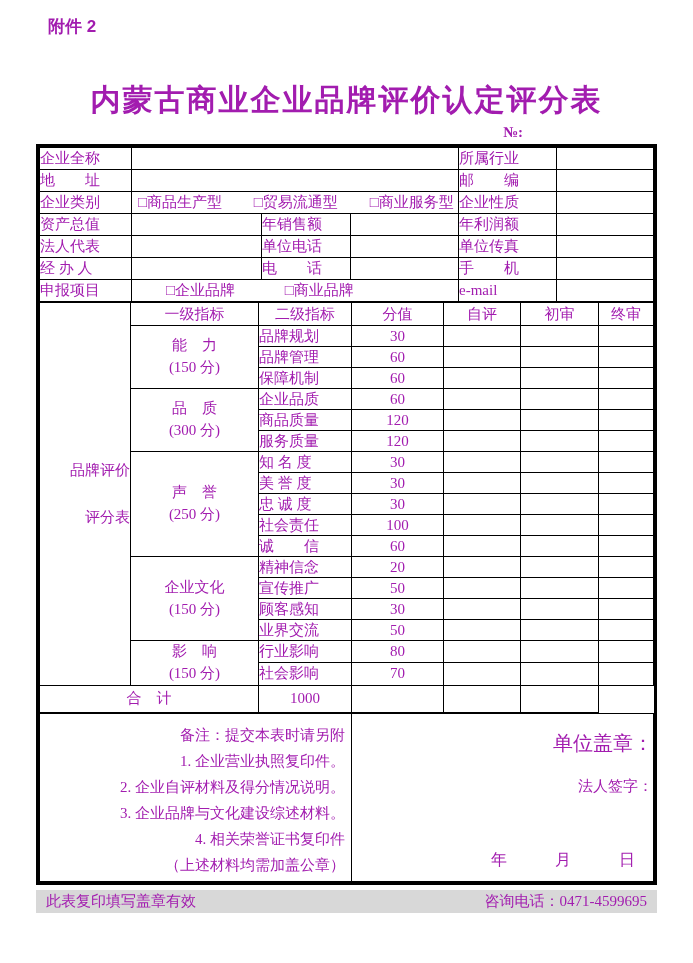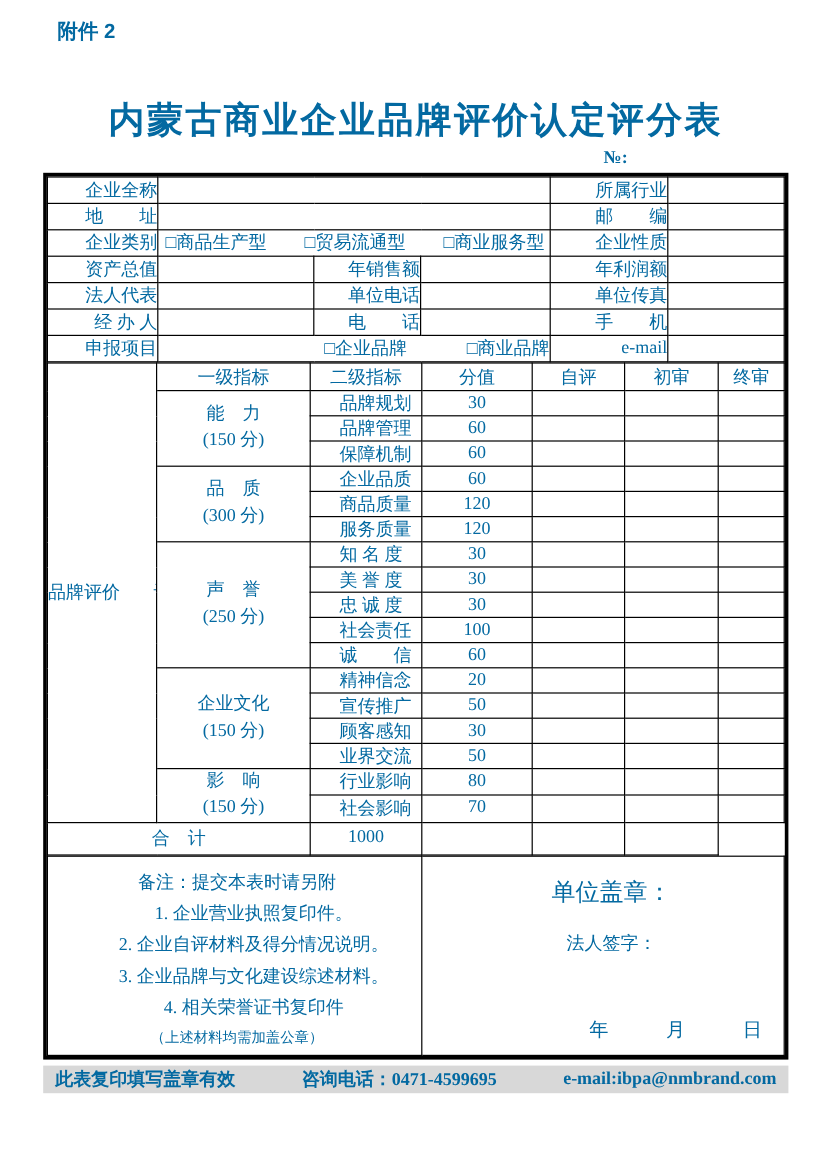--- a/index.html
+++ b/index.html
@@ -1,58 +1,58 @@
 <!DOCTYPE html>
 <html><head>
 <meta charset="utf-8">
 <style>
   html,body { margin:0; padding:0; background:#ffffff; }
   .page {
-    width:693px; height:963px; background:#ffffff; color:#0369a1;
+    width:693px; height:963px; background:#ffffff; color:#a21caf;
     font-family:"Liberation Serif","DejaVu Serif",serif;
     position:relative; overflow:hidden;
   }
   .attachment { padding-top:15px; margin-left:48px; font-size:17px; font-weight:600;
     font-family:"Liberation Sans","DejaVu Sans",sans-serif; }
   .title { margin-top:42px; text-align:center; font-size:30px; font-weight:700;
     letter-spacing:2px; font-family:"Liberation Sans","DejaVu Sans",sans-serif; }
   .no-line { margin:3px 0 3px 503px; font-size:15px; font-weight:700; }
 
   .form-wrap { margin-left:36px; width:621px; border:3px solid #000; box-sizing:border-box; }
   table { border-collapse:collapse; width:100%; table-layout:fixed; }
   td { border:1px solid #000; font-size:15px; padding:0; overflow:hidden; white-space:nowrap; }
 
-  .info-table td { height:21px; text-align:right; }
+  .info-table td { height:21px; text-align:left; }
   .info-table td.val { background:#fff; }
   .cat-cell { text-align:left !important; padding-left:6px !important; }
   .cat-cell .opt { margin-right:28px;margin-top:47px; }
   .apply-cell { text-align:left; padding-left:34px !important; }
   .apply-cell .opt { margin-right:46px; }
 
   .score-table td { height:20px; text-align:center; }
-  .score-table td.item { text-align:left; padding-left:24px; }
+  .score-table td.item { text-align:left; padding-left:0; }
   .score-table tr.hdr td { height:22px; }
   .section-cell { vertical-align:middle; }
-  .section-cell .inner { display:flex; flex-direction:row; align-items:flex-end; gap:28px; }
+  .section-cell .inner { display:flex; flex-direction:column; align-items:flex-end; gap:28px; }
   .group-cell { line-height:1.45; }
   .total-row td { height:26px; }
 
-  .bottom-table td { vertical-align:top; text-align:center; }
+  .bottom-table td { vertical-align:top; text-align:right; }
   .notes-cell { padding:8px 6px 6px 10px !important; white-space:normal !important; }
   .note-title { font-size:15px; margin-top:4px; }
   .note-item { font-size:15px; margin-left:28px; margin-top:7px; }
-  .note-paren { font-size:12px; margin-top:7px; }
+  .note-paren { font-size:15px; margin-top:7px; }
   .sig-cell { position:relative; }
   .sig-seal { margin:16px 0 0 14px; font-size:20px; }
   .sig-sign { margin:20px 0 0 14px; font-size:15px; }
   .sig-date { position:absolute; right:18px; bottom:10px; font-size:16px; }
 
   .footer-bar { margin:5px 0 0 36px; width:621px; height:23px; background:#d8d8d8;
     display:flex; align-items:center; justify-content:space-between;
-    padding:0 10px; box-sizing:border-box; font-size:15px; font-weight:700; }
+    padding:0 10px; box-sizing:border-box; font-size:15px; font-weight:400; }
 </style>
 </head>
 <body>
 
 <div class="page">
 
   <div class="attachment">附件 2</div>
   <div class="title">内蒙古商业企业品牌评价认定评分表</div>
   <div class="no-line">№:</div>
 
@@ -327,16 +327,15 @@
           <div class="sig-date">年　　　月　　　日</div>
         </td>
       </tr>
     </tbody>
       </table>
   </div>
 
   <div class="footer-bar">
     <span>此表复印填写盖章有效</span>
     <span>咨询电话：0471-4599695</span>
-    <span>e-mail:ibpa@nmbrand.com</span>
   </div>
 
 </div>
 
 </body></html>

